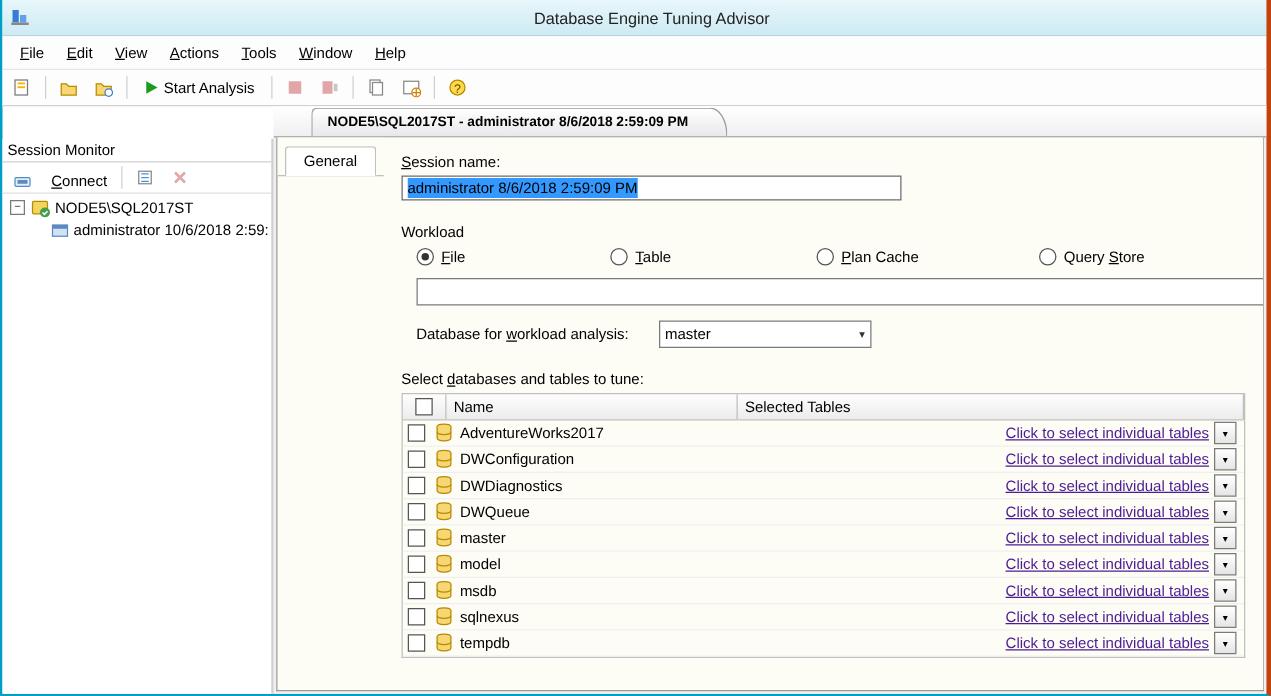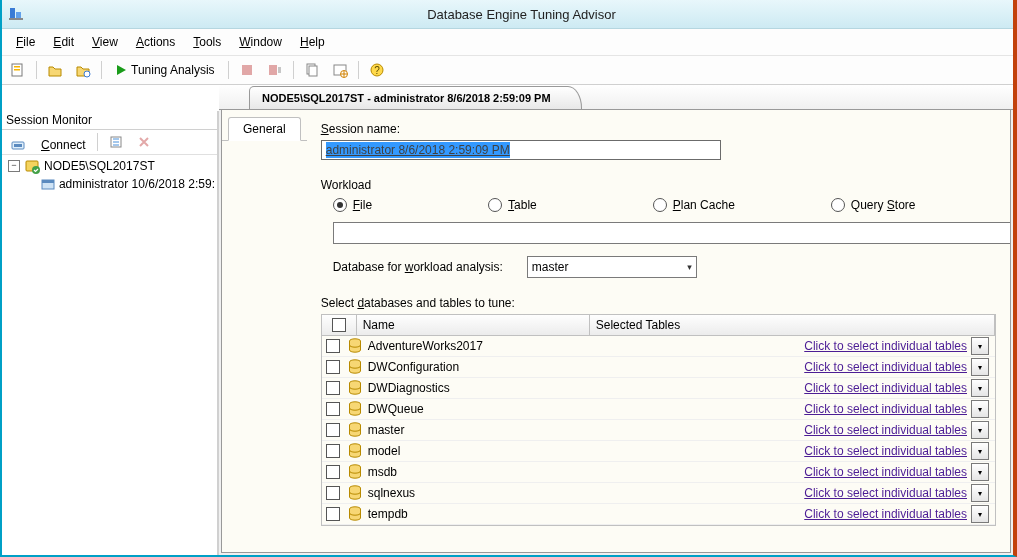--- a/index.html
+++ b/index.html
@@ -229,23 +229,22 @@
     padding: 0 4px;
     display: flex;
     align-items: center;
     color: #fff;
     background: #fff;
     margin-bottom: 18px;
     box-sizing: border-box;
   }
   .session-input .sel {
     background: #3399ff;
-    color: #404040;
+    color: #000000;
     padding: 1px 0;
-    text-decoration: underline;
   }
 
   .workload-group {
     margin-bottom: 12px;
   }
   .group-label { margin-bottom: 6px; }
   .radio-row {
     display: flex;
     gap: 36px;
     padding-left: 12px;
@@ -409,21 +408,21 @@
       <svg width="16" height="16">
           <path d="M2 5h4l2 2h6v7H2z" fill="#f7d774" stroke="#b88a00"></path>
           <circle cx="12" cy="12" r="3" fill="#fff" stroke="#3a7bd5"></circle>
         </svg>
     </span>
     <span class="tb-sep"></span>
     <span class="tb-text-btn">
       <svg width="12" height="12">
           <path d="M2 1l9 5-9 5z" fill="#1a9c1a"></path>
         </svg>
-      <span>Tuning Analysis</span>
+      <span>Start Analysis</span>
     </span>
     <span class="tb-sep"></span>
     <span class="tb-btn disabled">
       <svg width="12" height="12">
           <rect x="1" y="1" width="10" height="10" fill="#c04040"></rect>
         </svg>
     </span>
     <span class="tb-btn disabled">
       <svg width="14" height="12">
           <rect x="1" y="1" width="8" height="10" fill="#c04040"></rect>

